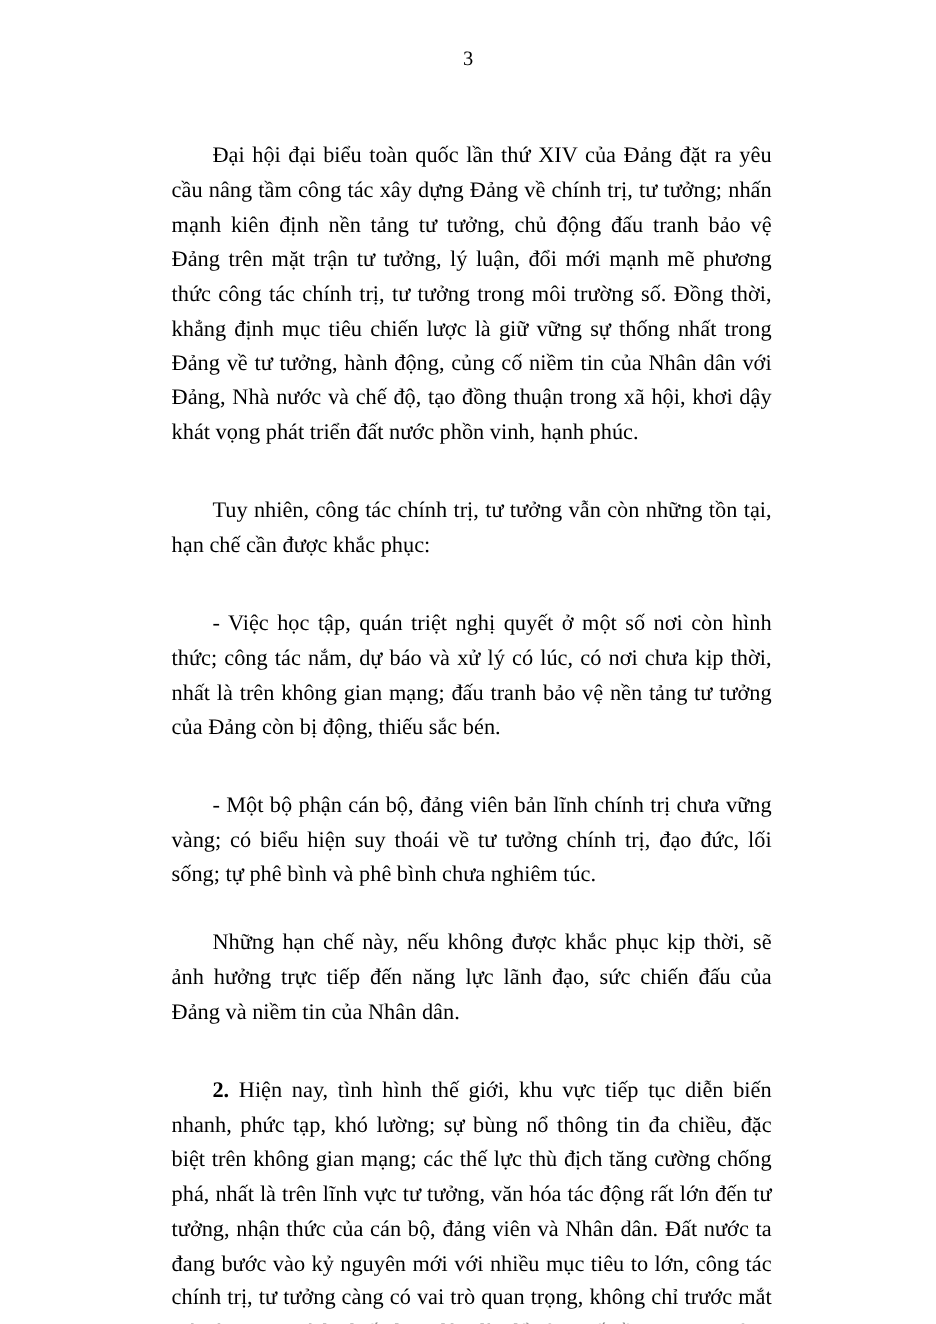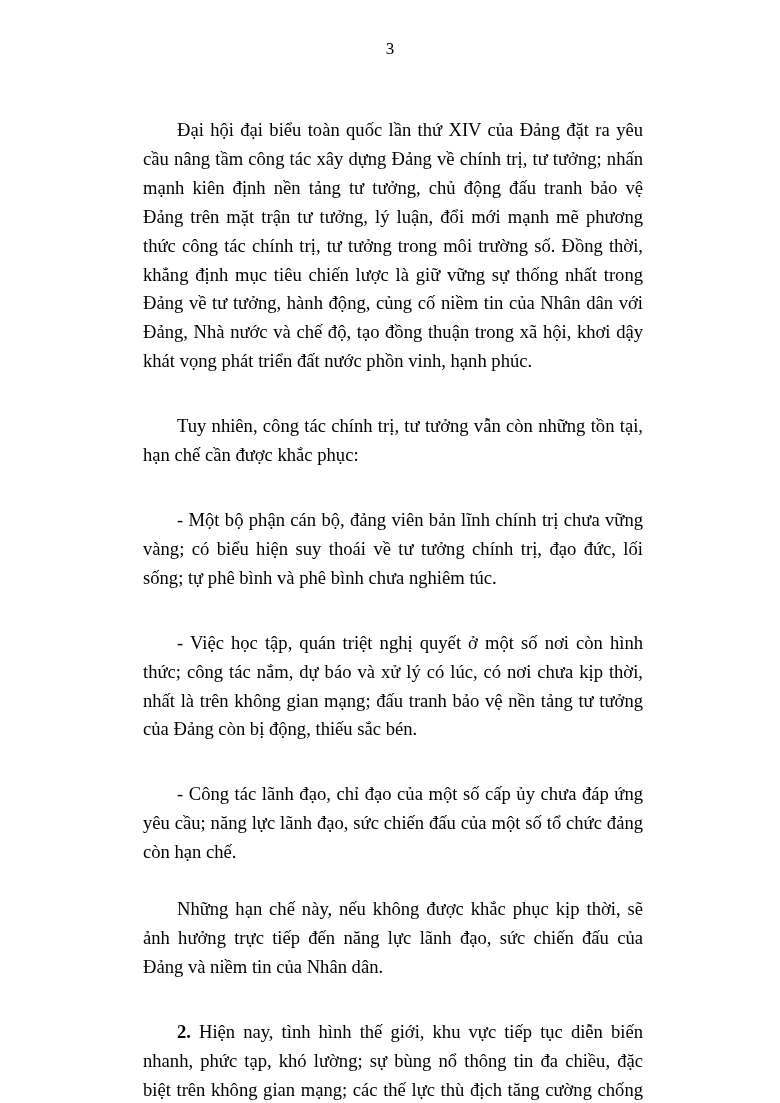--- a/index.html
+++ b/index.html
@@ -62,24 +62,23 @@
 
   <div class="page-number">3</div>
 
   <div class="content">
 
 
     <p class="indent">Đại hội đại biểu toàn quốc lần thứ XIV của Đảng đặt ra yêu cầu nâng tầm công tác xây dựng Đảng về chính trị, tư tưởng; nhấn mạnh kiên định nền tảng tư tưởng, chủ động đấu tranh bảo vệ Đảng trên mặt trận tư tưởng, lý luận, đổi mới mạnh mẽ phương thức công tác chính trị, tư tưởng trong môi trường số. Đồng thời, khẳng định mục tiêu chiến lược là giữ vững sự thống nhất trong Đảng về tư tưởng, hành động, củng cố niềm tin của Nhân dân với Đảng, Nhà nước và chế độ, tạo đồng thuận trong xã hội, khơi dậy khát vọng phát triển đất nước phồn vinh, hạnh phúc.</p>
 
     <p class="indent">Tuy nhiên, công tác chính trị, tư tưởng vẫn còn những tồn tại, hạn chế cần được khắc phục:</p>
 
+    <p class="indent">- Việc học tập, quán triệt nghị quyết ở một số nơi còn hình thức; công tác nắm, dự báo và xử lý có lúc, có nơi chưa kịp thời, nhất là trên không gian mạng; đấu tranh bảo vệ nền tảng tư tưởng của Đảng còn bị động, thiếu sắc bén.</p>
+
     <p class="indent">- Một bộ phận cán bộ, đảng viên bản lĩnh chính trị chưa vững vàng; có biểu hiện suy thoái về tư tưởng chính trị, đạo đức, lối sống; tự phê bình và phê bình chưa nghiêm túc.</p>
 
-    <p class="indent">- Việc học tập, quán triệt nghị quyết ở một số nơi còn hình thức; công tác nắm, dự báo và xử lý có lúc, có nơi chưa kịp thời, nhất là trên không gian mạng; đấu tranh bảo vệ nền tảng tư tưởng của Đảng còn bị động, thiếu sắc bén.</p>
-
-    <p class="indent">- Công tác lãnh đạo, chỉ đạo của một số cấp ủy chưa đáp ứng yêu cầu; năng lực lãnh đạo, sức chiến đấu của một số tổ chức đảng còn hạn chế.</p>
 
     <p class="italic">Những hạn chế này, nếu không được khắc phục kịp thời, sẽ ảnh hưởng trực tiếp đến năng lực lãnh đạo, sức chiến đấu của Đảng và niềm tin của Nhân dân.</p>
 
     <p class="indent"><span class="bold">2.</span><span> Hiện nay, tình hình thế giới, khu vực tiếp tục diễn biến nhanh, phức tạp, khó lường; sự bùng nổ thông tin đa chiều, đặc biệt trên không gian mạng; các thế lực thù địch tăng cường chống phá, nhất là trên lĩnh vực tư tưởng, văn hóa tác động rất lớn đến tư tưởng, nhận thức của cán bộ, đảng viên và Nhân dân. Đất nước ta đang bước vào kỷ nguyên mới với nhiều mục tiêu to lớn, công tác chính trị, tư tưởng càng có vai trò quan trọng, không chỉ trước mắt mà còn mang tính chiến lược lâu dài để củng cố nền tảng tư tưởng của Đảng, thống nhất ý chí và hành động trong toàn đảng và hệ thống chính trị, giữ vững niềm tin của Nhân dân, quy tụ sức mạnh khối đại đoàn kết toàn dân tộc.</span></p>
 
   </div>
 </div>
 
 </body></html>

